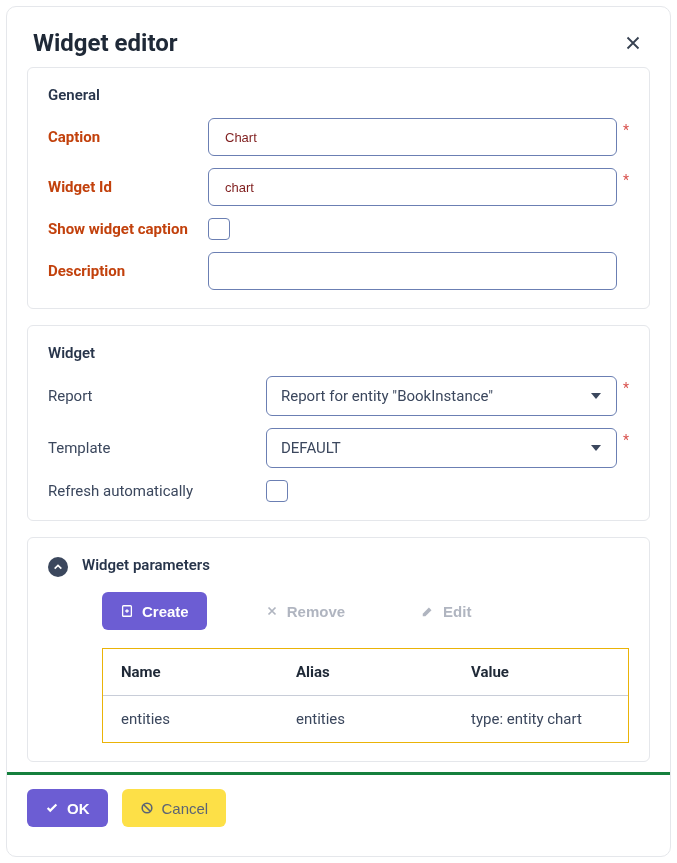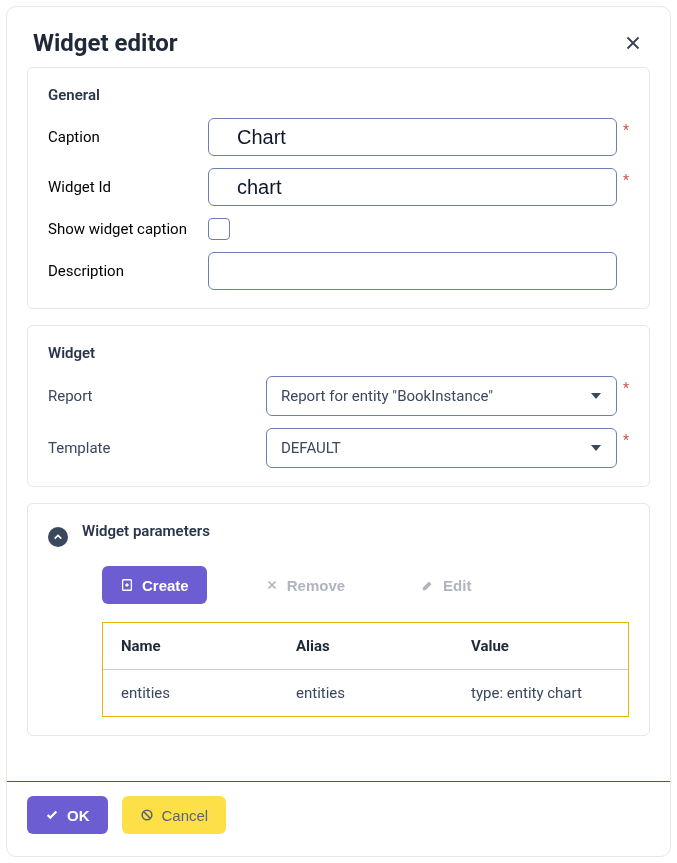--- a/index.html
+++ b/index.html
@@ -11,26 +11,26 @@
   .dialog { border:1px solid #e5e7eb; border-radius:10px; height:100%; position:relative; padding-bottom:70px; }
   .dlg-header { display:flex; align-items:center; justify-content:space-between; padding:22px 26px 10px 26px; }
   .dlg-title { font-size:24px; font-weight:700; color:#1f2937; }
   .close { width:22px; height:22px; cursor:pointer; color:#374151; }
   .close svg { width:100%; height:100%; display:block; }
   .content { padding:0 20px; display:flex; flex-direction:column; gap:16px; }
   .panel { border:1px solid #e5e7eb; border-radius:6px; padding:18px 20px 18px 20px; }
   .panel-title { font-size:15px; color:#28354b; font-weight:600; margin-bottom:14px; }
   .form-row { display:flex; align-items:center; margin-bottom:12px; }
   .form-row:last-child { margin-bottom:0; }
-  .lbl { width:160px; font-size:15px; color:#000000; }
+  .lbl { width:160px; font-size:15px; color:#c2410c;font-weight:bold; }
   .lbl2 { width:218px; font-size:15px; color:#3b475d; }
   .field-wrap { flex:1; display:flex; align-items:center; }
   .text-input {
     flex:1; height:38px; border:1px solid #6b7fb3; border-radius:6px;
-    padding:0 28px; font-size:20px; color:#0f172a; background:#fff;
+    padding:0 16px; font-size:13px; color:#7f1d1d; background:#fff;
   }
   .req { color:#d9534f; margin-left:6px; font-size:14px; align-self:flex-start; margin-top:4px; }
   .checkbox {
     width:22px; height:22px; border:1.5px solid #6b7fb3; border-radius:4px; cursor:pointer; background:#fff;
   }
   .select {
     flex:1; height:40px; border:1px solid #6b7fb3; border-radius:6px;
     display:flex; align-items:center; justify-content:space-between;
     padding:0 14px; cursor:pointer; font-size:15px; color:#3b475d; background:#fff;
   }
@@ -47,21 +47,21 @@
   }
   .btn svg { width:14px; height:14px; }
   .btn-primary { background:#6c5dd3; color:#fff; font-weight:600; }
   .btn-disabled { background:transparent; color:#b0b5c0; font-weight:600; cursor:default; }
   .tbl { border:1px solid #eab308; }
   .tbl-row { display:flex; }
   .tbl-cell { flex:1; padding:14px 18px; font-size:15px; color:#3b475d; }
   .tbl-head .tbl-cell { font-weight:700; color:#1f2937; }
   .tbl-head { border-bottom:1px solid #c8cdd8; }
   
-  .footer { position:absolute; bottom:8px; left:0; right:0; padding:14px 20px; border-top:1px solid #15803d; display:flex; gap:14px; }
+  .footer { position:absolute; bottom:15px; left:0; right:0; padding:14px 20px; border-top:3px solid #15803d; display:flex; gap:14px; }
   .btn-ok { background:#6c5dd3; color:#fff; font-weight:700; height:38px; }
   .btn-cancel { background:#fde047; color:#5b6475; font-weight:500; height:38px; }
 </style>
 </head>
 <body>
 
 <div class="dialog">
 
   <div class="dlg-header">
     <div class="dlg-title">Widget editor</div>
@@ -129,30 +129,34 @@
           <div class="select">
             <span>DEFAULT</span>
             <svg viewBox="0 0 12 12" fill="#3b475d">
                 <path d="M1 3 L6 9 L11 3 Z"></path>
               </svg>
           </div>
           <span class="req">*</span>
         </div>
       </div>
 
+      <div class="form-row">
+        <div class="lbl2">Refresh automatically</div>
+        <div class="checkbox"></div>
+      </div>
     </div>
 
     <div class="panel">
       <div class="params-head">
         <div class="collapse-btn">
           <svg viewBox="0 0 12 12" fill="none" stroke="currentColor" stroke-width="2">
               <path d="M2 8 L6 4 L10 8"></path>
             </svg>
         </div>
-        <div class="panel-title" style="margin-bottom:12px">Widget parameters</div>
+        <div class="panel-title" style="margin-bottom:4px">Widget parameters</div>
       </div>
 
       <div class="params-body">
         <div class="toolbar">
           <button class="btn btn-primary">
             <svg viewBox="0 0 16 16" fill="none" stroke="currentColor" stroke-width="1.5">
                 <rect x="3" y="2" width="10" height="12" rx="1"></rect>
                 <path d="M8 6v4M6 8h4"></path>
               </svg>
             <span>Create</span>

